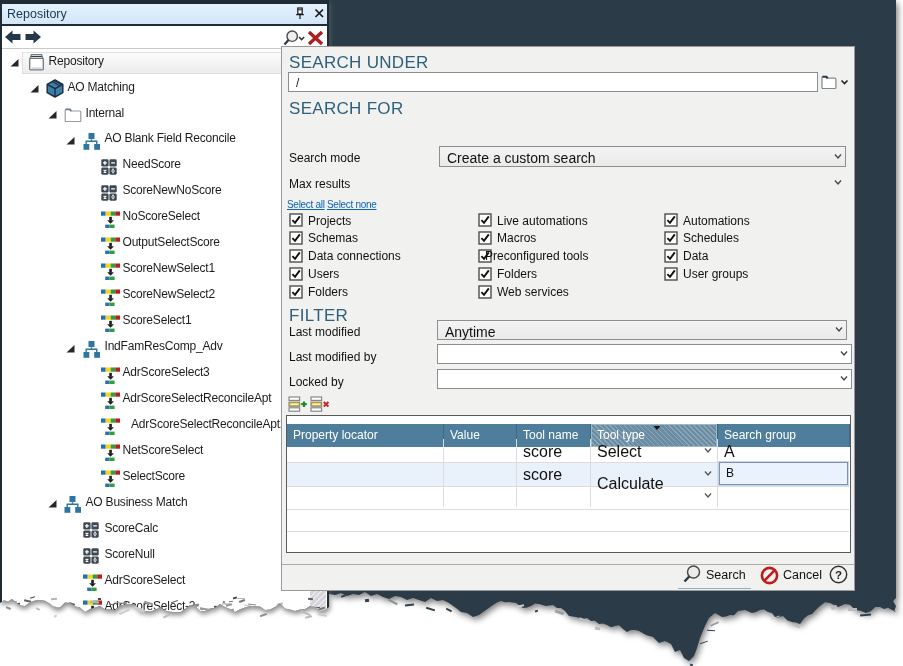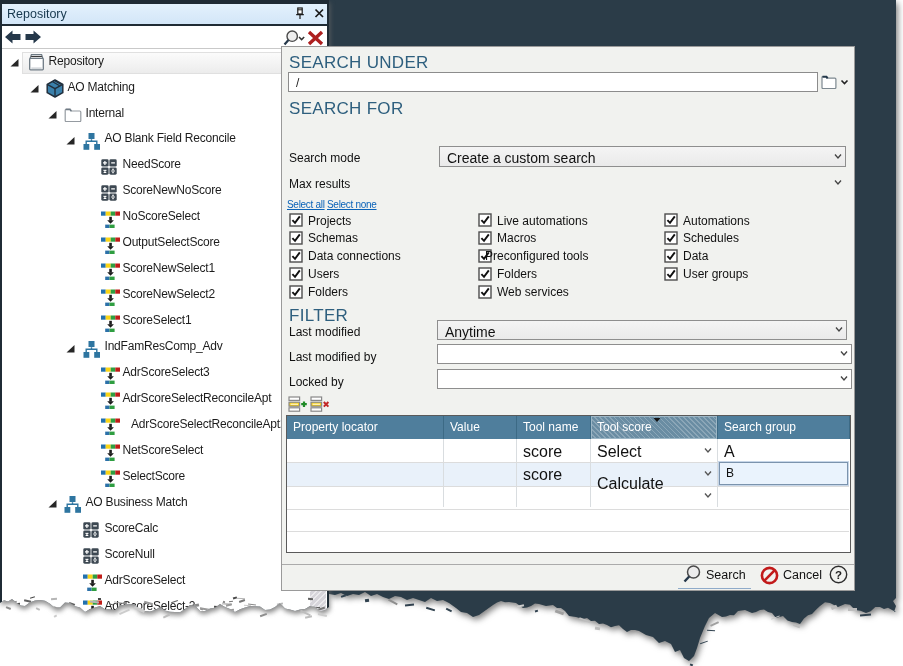--- a/index.html
+++ b/index.html
@@ -378,25 +378,25 @@
     </svg>
   <svg style="position:absolute;left:6px;top:349px;" width="20" height="17">
       <use href="#rowico"></use>
       <path d="M13.2,8.2 h5.6 M16,5.4 v5.6" stroke="#1f8b27" stroke-width="2.2"></path>
     </svg>
   <svg style="position:absolute;left:28px;top:349px;" width="20" height="17">
       <use href="#rowico"></use>
       <path d="M13.8,6 l4.6,4.6 M18.4,6 l-4.6,4.6" stroke="#c22727" stroke-width="2"></path>
     </svg>
 <div style="position:absolute;left:4px;top:367.5px;width:565px;height:138px;background:#fff;border:1.5px solid #5a5a5a;">
-<div style="position:absolute;left:0;top:0;width:562px;height:23px;background:#4f7e9c;">
+<div style="position:absolute;left:0;top:8px;width:562px;height:23px;background:#4f7e9c;">
 <div class="hc" style="left:0px;width:157px;">Property locator</div>
 <div class="hc" style="left:157px;width:73px;">Value</div>
 <div class="hc" style="left:230px;width:74px;">Tool name</div>
-<div class="hc" style="left:304px;width:127px;background:#6a8da3 repeating-linear-gradient(45deg, rgba(255,255,255,.22) 0 1px, rgba(0,0,0,0) 1px 3.5px);box-shadow:inset 0 0 0 1px #9db7c6;">Tool score</div>
+<div class="hc" style="left:304px;width:127px;background:#6a8da3 repeating-linear-gradient(45deg, rgba(255,255,255,.22) 0 1px, rgba(0,0,0,0) 1px 3.5px);box-shadow:inset 0 0 0 1px #9db7c6;">Tool type</div>
 <div class="hc" style="left:431px;width:132px;">Search group</div>
 <svg style="position:absolute;left:366px;top:2.5px;" width="8" height="5">
           <polygon points="0.5,0 7.5,0 4,4" fill="#151515"></polygon>
         </svg>
 </div>
 <div style="position:absolute;left:0;top:46.5px;width:562px;height:23.5px;background:#e9f1fa;"></div>
 <div style="position:absolute;left:156px;top:23px;width:1px;height:68px;background:#d9dde0;"></div>
 <div style="position:absolute;left:229px;top:23px;width:1px;height:68px;background:#d9dde0;"></div>
 <div style="position:absolute;left:303px;top:23px;width:1px;height:68px;background:#d9dde0;"></div>
 <div style="position:absolute;left:430px;top:23px;width:1px;height:68px;background:#d9dde0;"></div>

